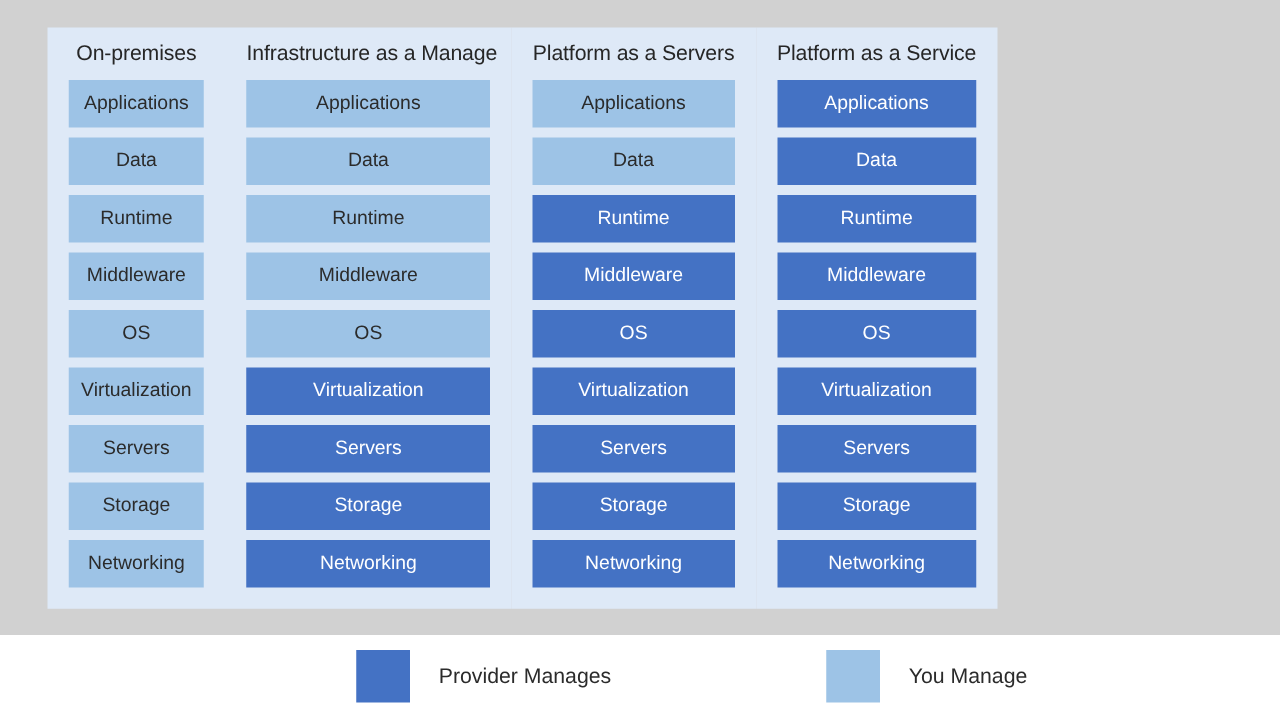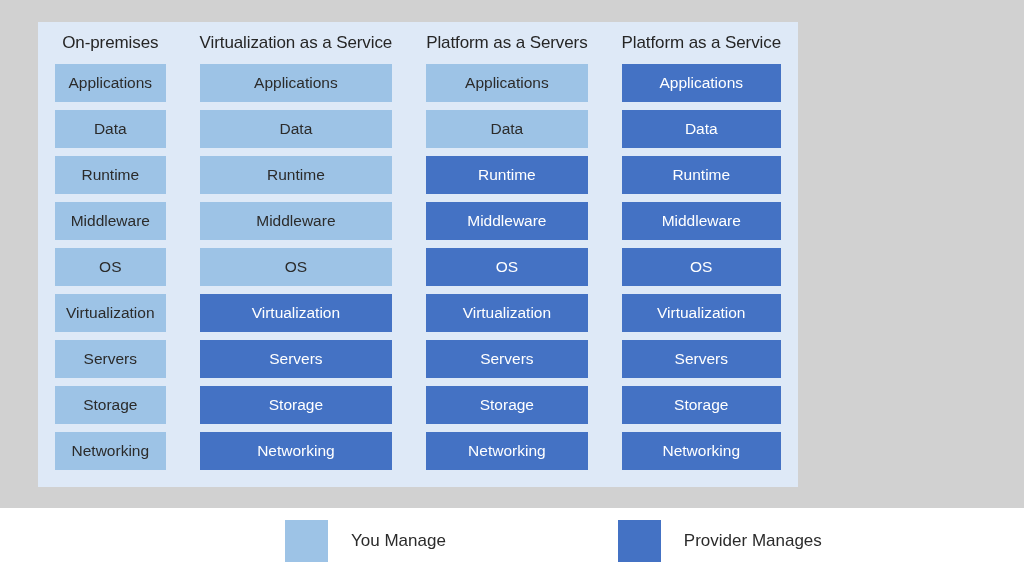--- a/index.html
+++ b/index.html
@@ -150,21 +150,21 @@
           <div class="layer you">Runtime</div>
           <div class="layer you">Middleware</div>
           <div class="layer you">OS</div>
           <div class="layer you">Virtualization</div>
           <div class="layer you">Servers</div>
           <div class="layer you">Storage</div>
           <div class="layer you">Networking</div>
         </div>
       </div>
       <div class="panel">
-        <div class="panel-title">Virtualization as a Service</div>
+        <div class="panel-title">Infrastructure as a Manage</div>
         <div class="layer-list">
           <div class="layer you">Applications</div>
           <div class="layer you">Data</div>
           <div class="layer you">Runtime</div>
           <div class="layer you">Middleware</div>
           <div class="layer you">OS</div>
           <div class="layer provider">Virtualization</div>
           <div class="layer provider">Servers</div>
           <div class="layer provider">Storage</div>
           <div class="layer provider">Networking</div>
@@ -196,22 +196,22 @@
           <div class="layer provider">Servers</div>
           <div class="layer provider">Storage</div>
           <div class="layer provider">Networking</div>
         </div>
       </div>
     </div>
 
   <div id="legend">
 
   <div class="legend-item">
+        <span class="legend-swatch provider"></span>
+        <span class="legend-label">Provider Manages</span>
+      </div>
+      <div class="legend-item">
         <span class="legend-swatch you"></span>
         <span class="legend-label">You Manage</span>
       </div>
-      <div class="legend-item">
-        <span class="legend-swatch provider"></span>
-        <span class="legend-label">Provider Manages</span>
-      </div>
     </div>
 
 </div>
 
 </body></html>

